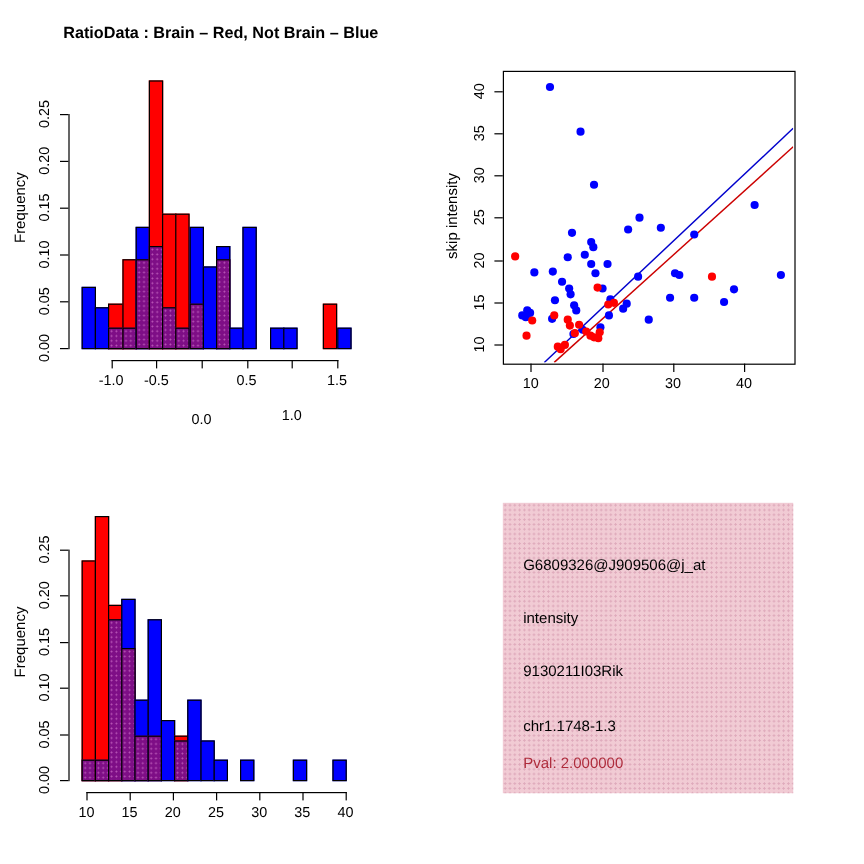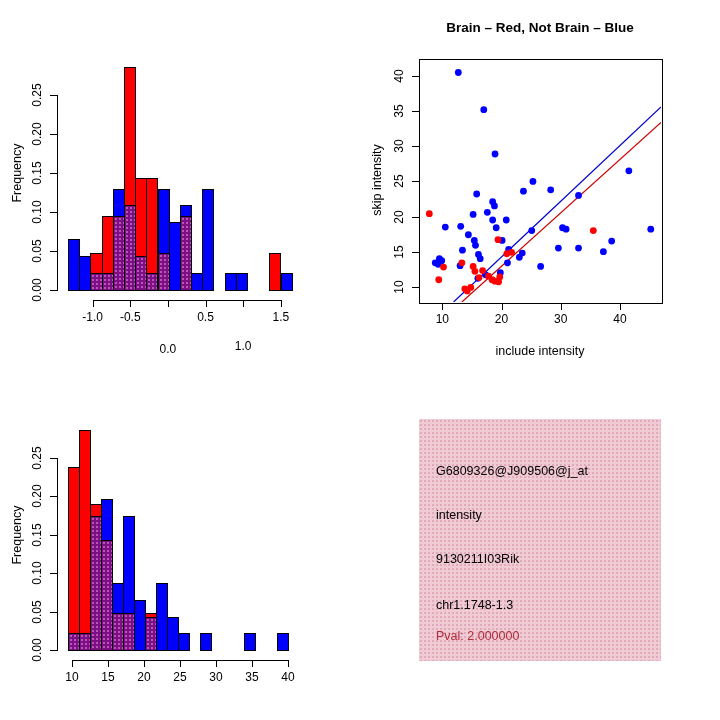--- a/index.html
+++ b/index.html
@@ -26,20 +26,21 @@
   .info-box{position:absolute;left:59px;top:59px;width:242px;height:242px;
             background-size:4px 4px;}
   .info-line{position:absolute;left:17px;font-size:12.5px;white-space:nowrap;}
 </style>
 </head>
 <body>
 
 <div id="stage">
 
   <div class="panel" id="p-tl">
+    <div class="chart-title" style="left:34px;top:20px;width:300px">RatioData : Brain – Red, Not Brain – Blue</div>
     <div class="ylab" style="left:17px;top:173px">Frequency</div>
   <div class="bar blue" style="left: 68.0753px; top: 239.297px; width: 12.1785px; height: 51.703px; background-color: rgb(0, 0, 255);"></div>
       <div class="bar blue" style="left: 79.2161px; top: 256.458px; width: 12.1785px; height: 34.542px; background-color: rgb(0, 0, 255);"></div>
       <div class="bar red" style="left: 90.4322px; top: 252.558px; width: 12.1785px; height: 38.4422px; background-color: rgb(255, 0, 0);"></div>
       <div class="bar overlap" style="left: 90.4322px; top: 272.839px; width: 12.1785px; height: 18.161px; background-color: rgb(126, 14, 134);"></div>
       <div class="bar red" style="left: 101.573px; top: 215.896px; width: 12.1785px; height: 75.1045px; background-color: rgb(255, 0, 0);"></div>
       <div class="bar overlap" style="left: 101.573px; top: 272.839px; width: 12.1785px; height: 18.161px; background-color: rgb(126, 14, 134);"></div>
       <div class="bar blue" style="left: 112.789px; top: 188.594px; width: 12.1785px; height: 102.406px; background-color: rgb(0, 0, 255);"></div>
       <div class="bar overlap" style="left: 112.789px; top: 215.896px; width: 12.1785px; height: 75.1045px; background-color: rgb(126, 14, 134);"></div>
       <div class="bar red" style="left: 123.93px; top: 66.9066px; width: 12.1785px; height: 224.093px; background-color: rgb(255, 0, 0);"></div>
@@ -81,23 +82,21 @@
       <div class="ticklab-y" style="left: 37px; top: 211.995px;">0.10</div>
       <div class="axline" style="left: 50px; top: 172.993px; width: 7px; height: 1px;"></div>
       <div class="ticklab-y" style="left: 37px; top: 172.993px;">0.15</div>
       <div class="axline" style="left: 50px; top: 133.991px; width: 7px; height: 1px;"></div>
       <div class="ticklab-y" style="left: 37px; top: 133.991px;">0.20</div>
       <div class="axline" style="left: 50px; top: 94.9883px; width: 7px; height: 1px;"></div>
       <div class="ticklab-y" style="left: 37px; top: 94.9883px;">0.25</div>
     </div>
 
   <div class="panel" id="p-tr">
-    <div class="chart-title" style="left:30px;top:20px;width:300px">Brain – Red, Not Brain – Blue</div>
     <div class="ylab" style="left:17px;top:180px">skip intensity</div>
-    <div class="xlab" style="left:59px;top:344px;width:242px">include intensity</div>
     <div class="scatter-box"></div>
   <svg width="242" height="243" style="position: absolute; left: 59px; top: 59px;">
         <line x1="34.57988744800588" y1="243" x2="242" y2="47.91153512575889" stroke="#0000cc" stroke-width="1.2"></line>
         <line x1="42.869586493760714" y1="243" x2="242" y2="63.36686903729404" stroke="#cc0000" stroke-width="1.2"></line>
         <circle cx="39.31685833129435" cy="13.488291413703394" r="3.4" fill="#0000ff"></circle>
         <circle cx="64.77807682896992" cy="50.72159583694708" r="3.4" fill="#0000ff"></circle>
         <circle cx="76.02838267678004" cy="94.98005203816133" r="3.4" fill="#0000ff"></circle>
         <circle cx="209.8478101296795" cy="111.84041630529056" r="3.4" fill="#0000ff"></circle>
         <circle cx="113.92414974308787" cy="122.37814397224632" r="3.4" fill="#0000ff"></circle>
         <circle cx="104.45020797651091" cy="132.21335646140503" r="3.4" fill="#0000ff"></circle>

